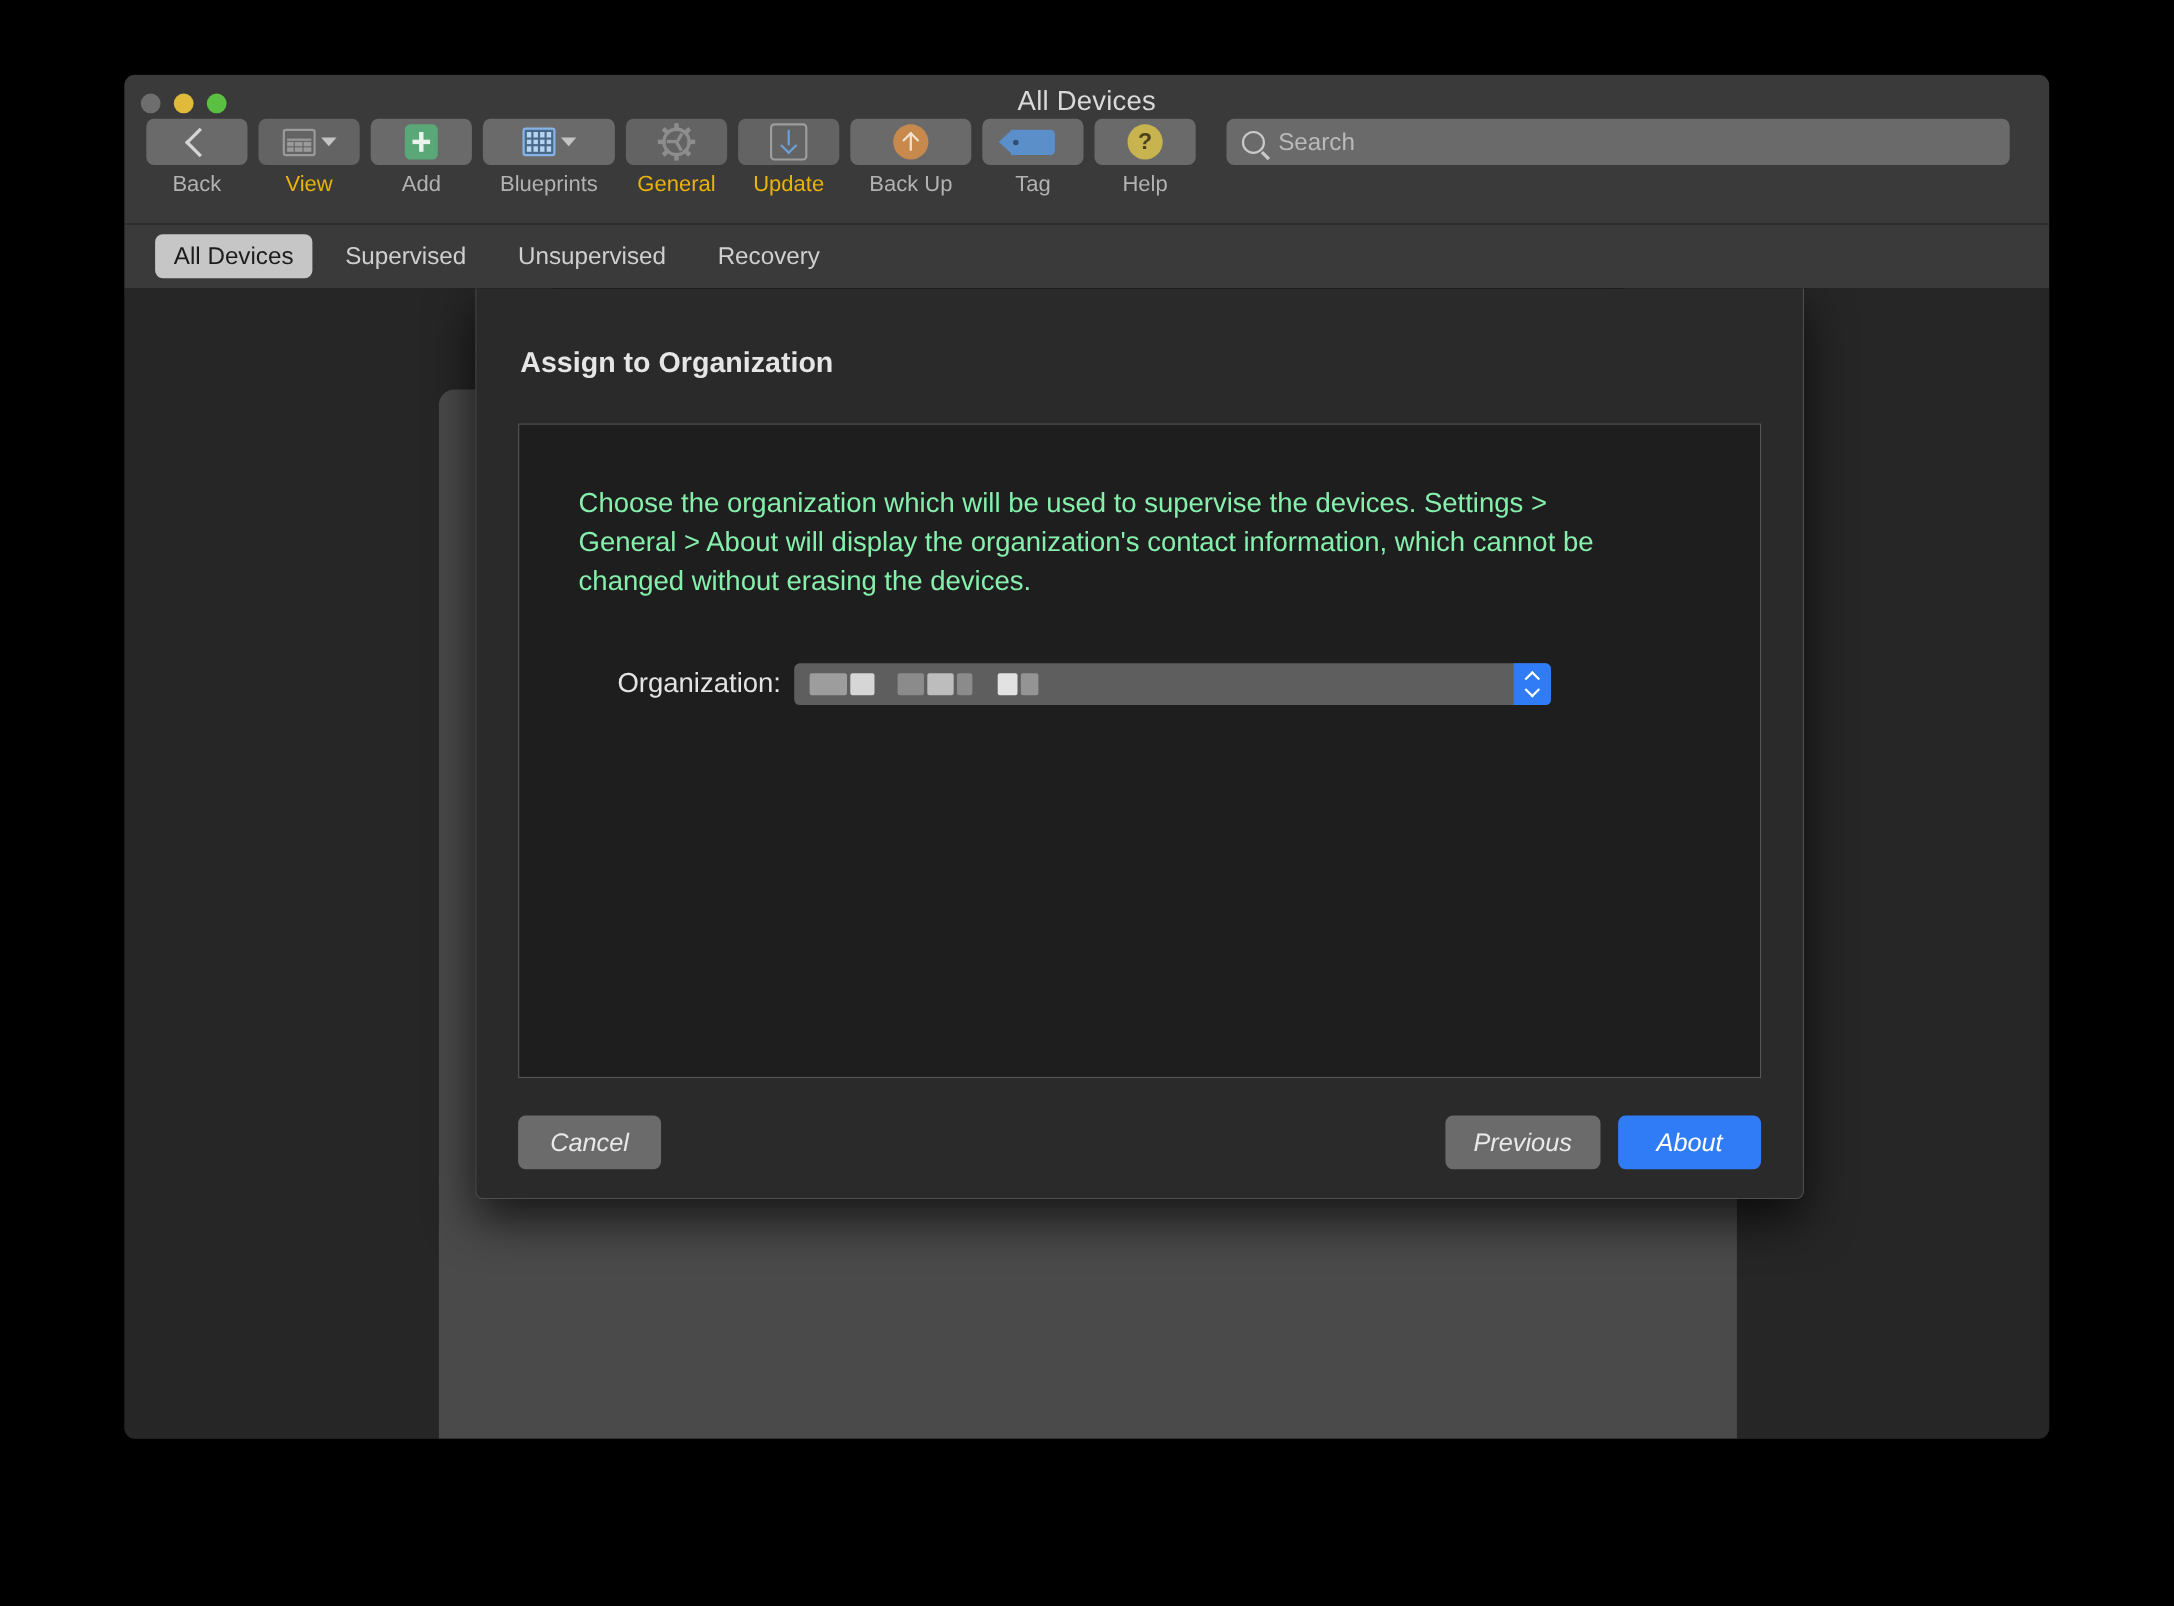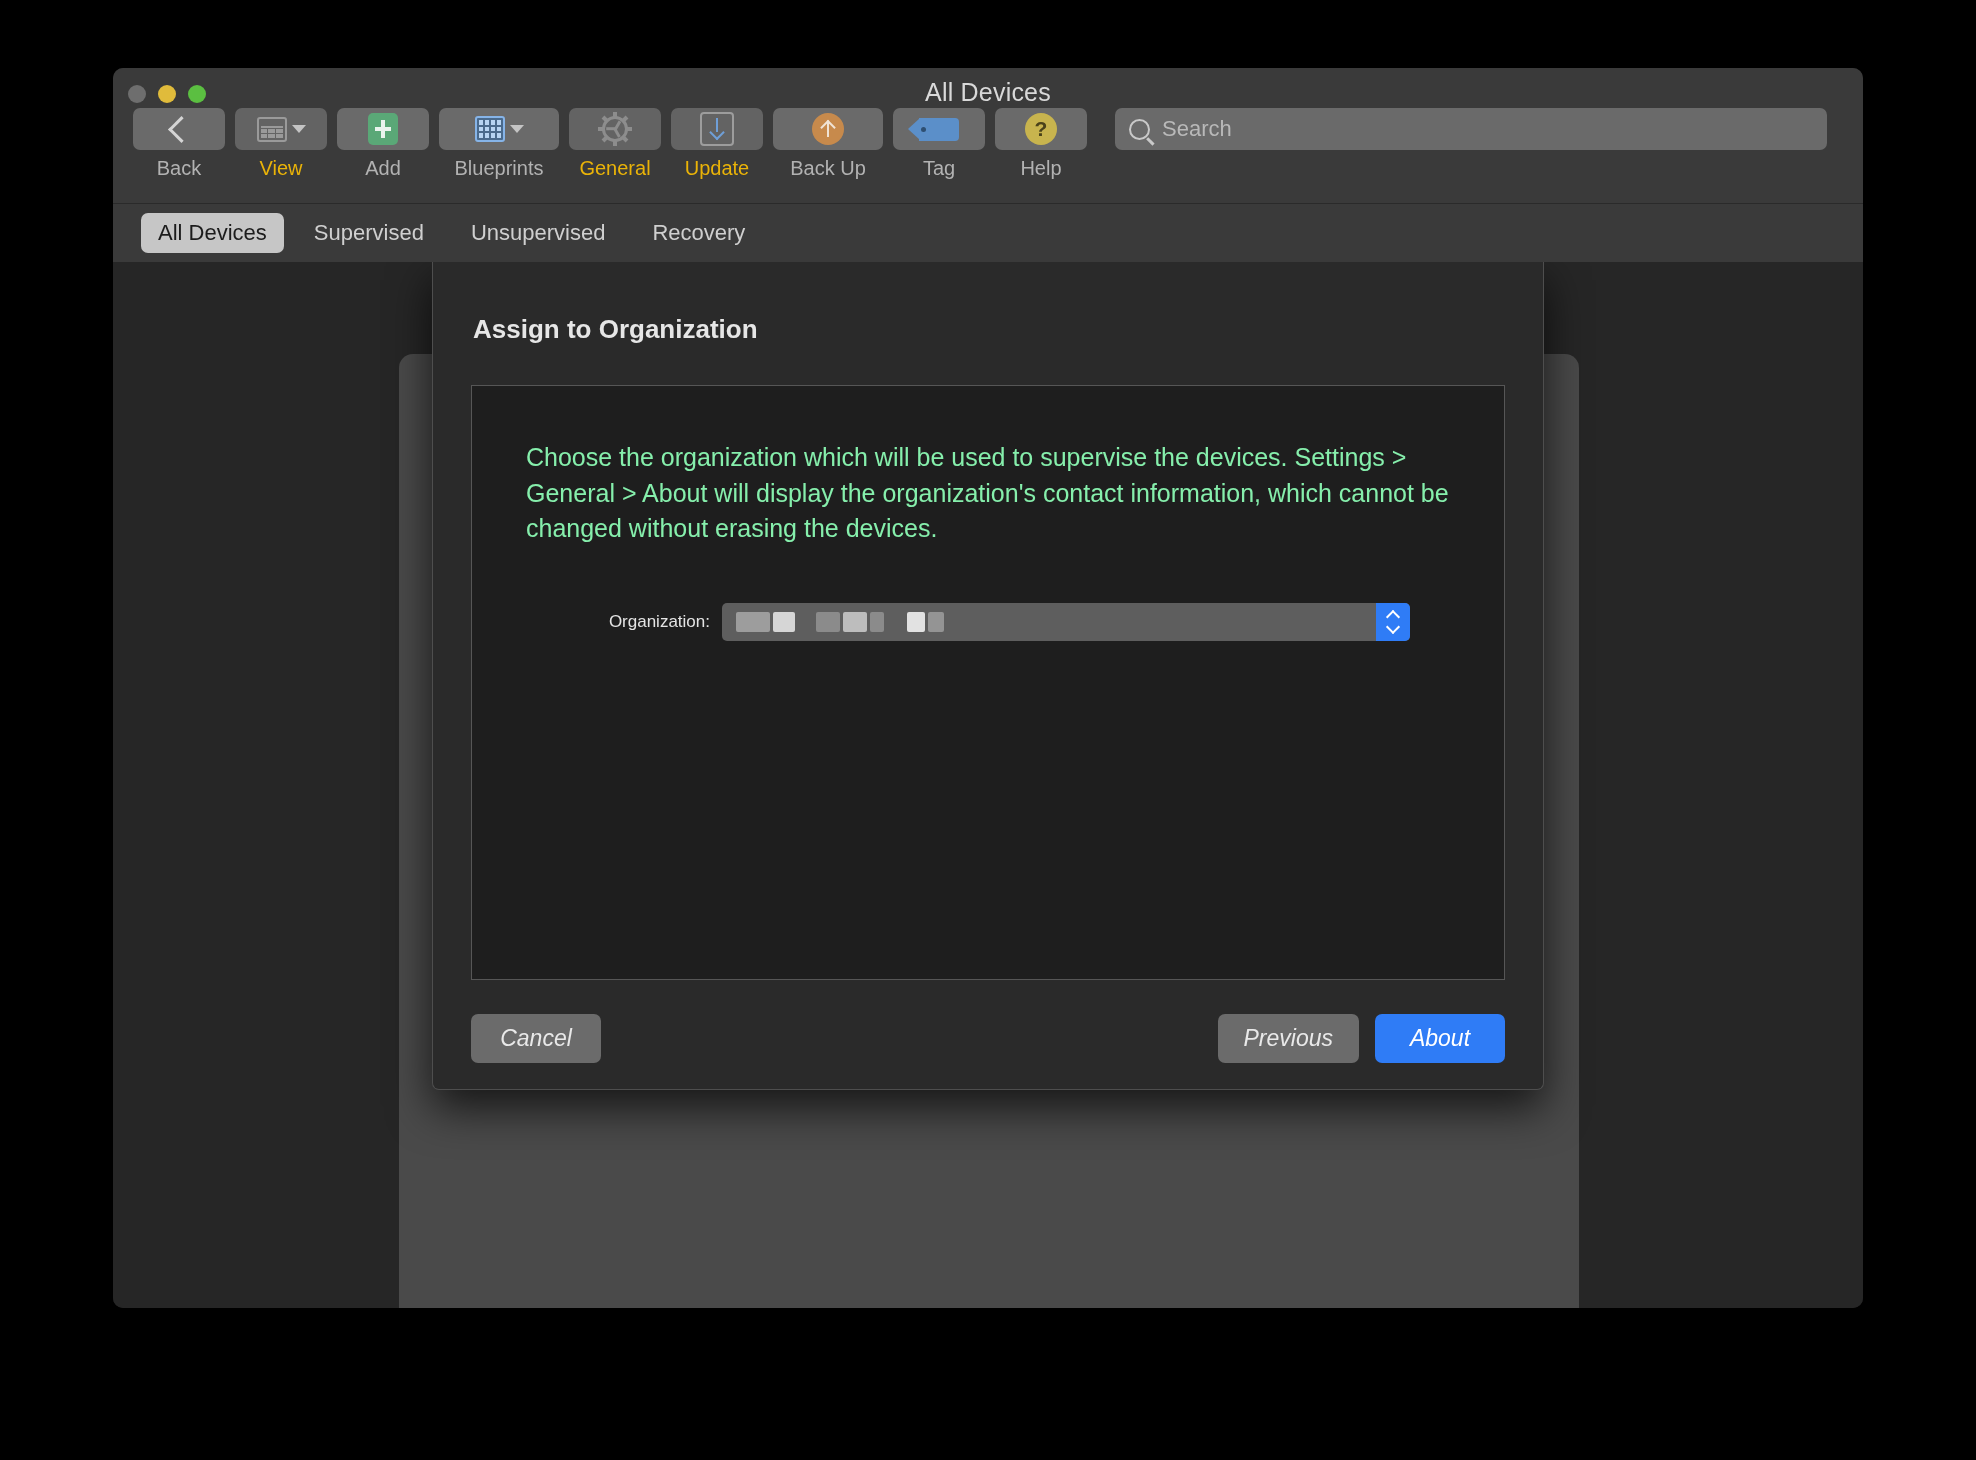--- a/index.html
+++ b/index.html
@@ -371,21 +371,21 @@
     border-radius: 50%;
     background: radial-gradient(ellipse at 50% 30%, #ffffff 0%, #d8d8d8 25%, #8e8e8e 55%, #3a3a3a 85%, #222 100%);
     box-shadow: 0 10px 22px rgba(0,0,0,0.55);
   }
 
   
   .sheet {
     position: absolute;
     left: 319px;
     top: 0;
-    width: 1112px;
+    width: 1208px;
     background: #2a2a2a;
     border: 1px solid #4e4e4e;
     border-top: none;
     border-radius: 0 0 7px 7px;
     padding: 0 0 26px 0;
     box-shadow: 0 18px 44px rgba(0,0,0,0.7);
     box-sizing: border-box;
   }
 
   .sheet-title {
@@ -412,21 +412,21 @@
     max-width: 945px;
   }
 
   .field-row {
     display: flex;
     align-items: center;
     margin-top: 56px;
   }
   .field-label {
     color: #e4e4e4;
-    font-size: 17px;
+    font-size: 25px;
     width: 200px;
     text-align: right;
     margin-right: 12px;
   }
   .popup {
     position: relative;
     flex: 1;
     height: 38px;
     background: #5e5e5e;
     border-radius: 5px;

